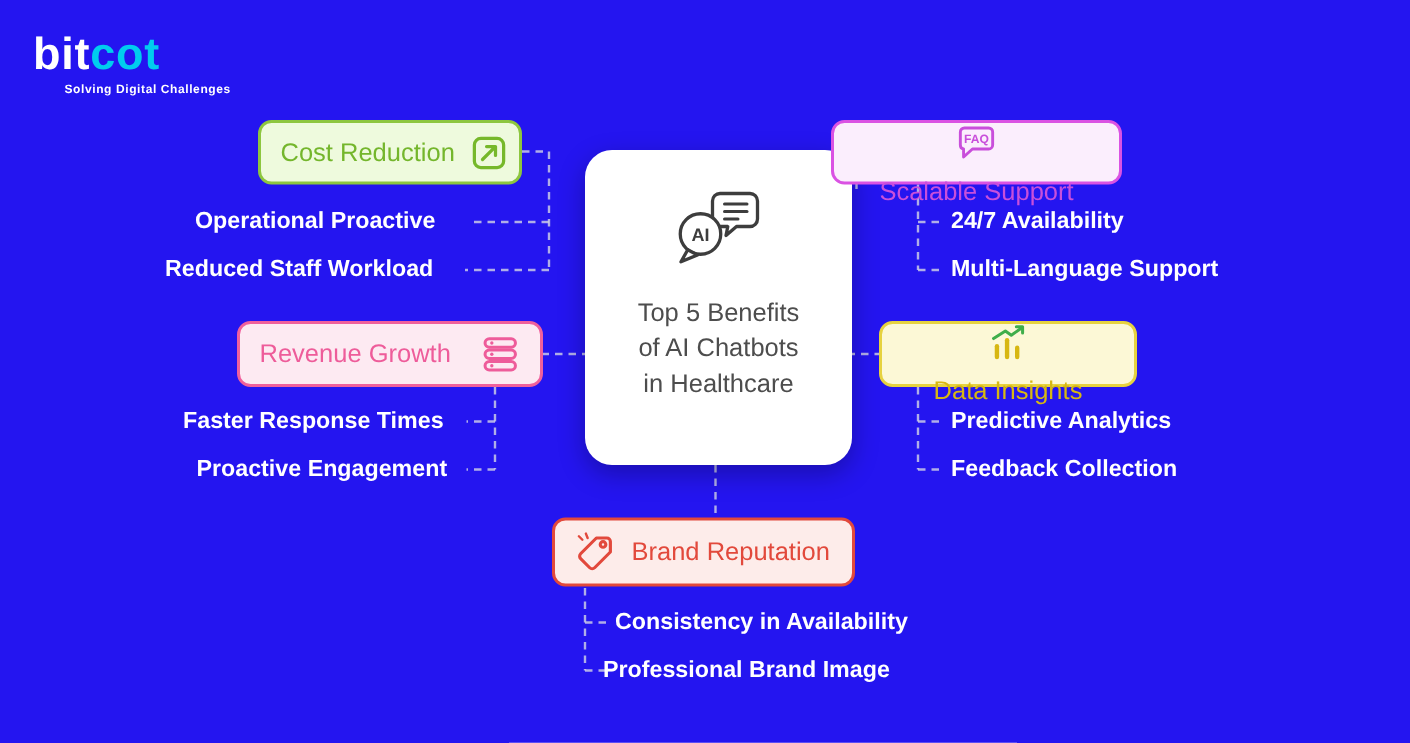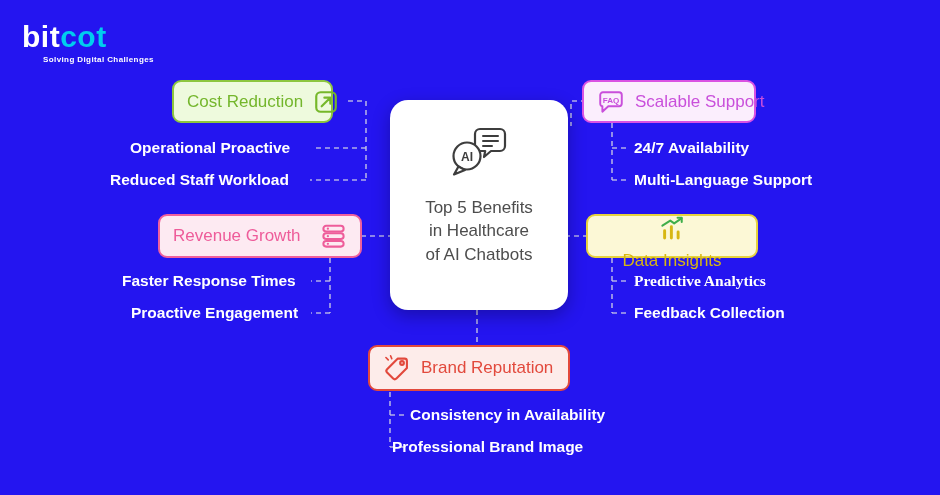--- a/index.html
+++ b/index.html
@@ -23,22 +23,22 @@
   .center-title { margin-top:14px; text-align:center; color:#4d4d4d; font-size:17px;
     line-height:1.38; font-weight:500; }
   .center-title span { display:block; }
 
   
   .node { position:absolute; display:flex; align-items:center; gap:10px;
     border:2px solid; border-radius:9px; padding:0 13px; font-size:17px; font-weight:500; }
   .node .node-label { white-space:nowrap; }
   .node .icon { display:flex; align-items:center; }
 
-  .node-cost     { left:172px; top:80px;  width:161px; height:43px; background:#eefadd; border-color:#8dc63f; color:#74b62c; justify-content:space-between; }
-  .node-scalable { left:582px; top:80px;  width:174px; height:43px; background:#fbeefd; border-color:#da52e3; color:#c94fdb; }
+  .node-cost     { left:172px; top:80px;  width:176px; height:43px; background:#eefadd; border-color:#8dc63f; color:#74b62c; justify-content:space-between; }
+  .node-scalable { left:554px; top:80px;  width:194px; height:43px; background:#fbeefd; border-color:#da52e3; color:#c94fdb;flex-direction:column; }
   .node-revenue  { left:158px; top:214px; width:204px; height:44px; background:#fdeaf2; border-color:#f0609c; color:#ee5c9a; justify-content:space-between; }
   .node-data     { left:586px; top:214px; width:172px; height:44px; background:#fcf8d6; border-color:#e6d23f; color:#d7b712;flex-direction:column; }
   .node-brand    { left:368px; top:345px; width:202px; height:46px; background:#fdecea; border-color:#e2493c; color:#e2493c; }
 
   
   .item { position:absolute; color:#ffffff; font-weight:bold; font-size:15.5px; white-space:nowrap; }
 </style>
 </head>
 <body>
 
@@ -91,22 +91,22 @@
         </g>
         <g fill="#ffffff" stroke="#3d3d3d" stroke-width="2.2" stroke-linejoin="round">
           <circle cx="17" cy="30" r="13.5"></circle>
           <path d="M8.5 40.5 l-4.5 8 11 -4.5 z"></path>
         </g>
         <text x="17" y="34.5" text-anchor="middle" font-size="12" font-weight="bold" fill="#3d3d3d" font-family="Liberation Sans, sans-serif">AI</text>
       </svg>
     </span>
     <div class="center-title">
       <span>Top 5 Benefits</span>
+      <span>of AI Chatbots</span>
       <span>in Healthcare</span>
-      <span>of AI Chatbots</span>
     </div>
   </div>
 
   <div class="node node-cost">
     <span class="node-label">Cost Reduction</span>
     <span class="icon">
       <svg width="26" height="26" viewBox="0 0 24 24">
         <rect x="3" y="3" width="18" height="18" rx="4" fill="none" stroke="#76b82a" stroke-width="2"></rect>
         <path d="M8 16 L15.5 8.5 M10.5 8 H16 V13.5" fill="none" stroke="#76b82a" stroke-width="2" stroke-linecap="round" stroke-linejoin="round"></path>
       </svg>
@@ -154,34 +154,34 @@
           <line x1="5" y1="19.5" x2="5" y2="13"></line>
           <line x1="11" y1="19.5" x2="11" y2="9.5"></line>
           <line x1="17" y1="19.5" x2="17" y2="14"></line>
         </g>
         <path d="M3 8.5 L10 4 L13.5 6.5 L20 2" fill="none" stroke="#3fae4a" stroke-width="1.8" stroke-linecap="round" stroke-linejoin="round"></path>
         <path d="M16.5 1.5 H20.2 V5.2" fill="none" stroke="#3fae4a" stroke-width="1.8" stroke-linecap="round" stroke-linejoin="round"></path>
       </svg>
     </span>
     <span class="node-label">Data Insights</span>
   </div>
-  <div class="item" style="left:634px; top:272px;font-family:Liberation Serif, serif;">Predictive Analytics</div>
+  <div class="item" style="left:634px; top:272px;">Predictive Analytics</div>
   <div class="item" style="left:634px; top:304px;">Feedback Collection</div>
 
   <div class="node node-brand">
     <span class="icon">
       <svg width="28" height="28" viewBox="0 0 24 24">
         <g fill="none" stroke="#e2493c" stroke-width="1.8" stroke-linejoin="round">
           <path d="M12.5 4 h6 a2 2 0 0 1 2 2 v6 l-9 9 a2 2 0 0 1 -2.8 0 l-5.2 -5.2 a2 2 0 0 1 0 -2.8 z"></path>
           <circle cx="16.3" cy="7.7" r="1.6"></circle>
         </g>
         <g stroke="#e2493c" stroke-width="1.4" stroke-linecap="round">
           <line x1="2.5" y1="3" x2="4.5" y2="5"></line>
           <line x1="6.5" y1="1.5" x2="7.5" y2="4"></line>
         </g>
       </svg>
     </span>
     <span class="node-label">Brand Reputation</span>
   </div>
   <div class="item" style="left:410px; top:406px;">Consistency in Availability</div>
-  <div class="item" style="left:392px; top:438px;text-align:right;">Professional Brand Image</div>
+  <div class="item" style="left:402px; top:438px;text-align:right;">Professional Brand Image</div>
 
 </div>
 
 </body></html>

